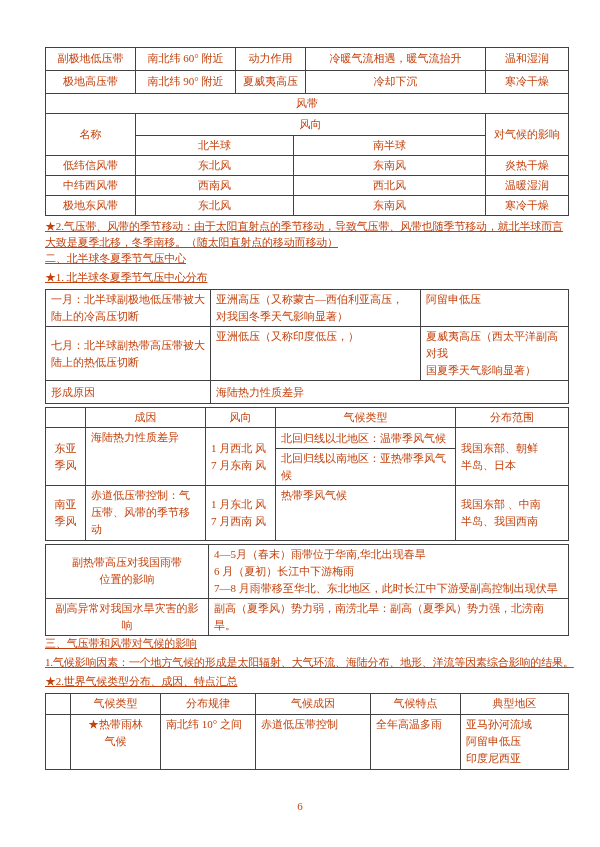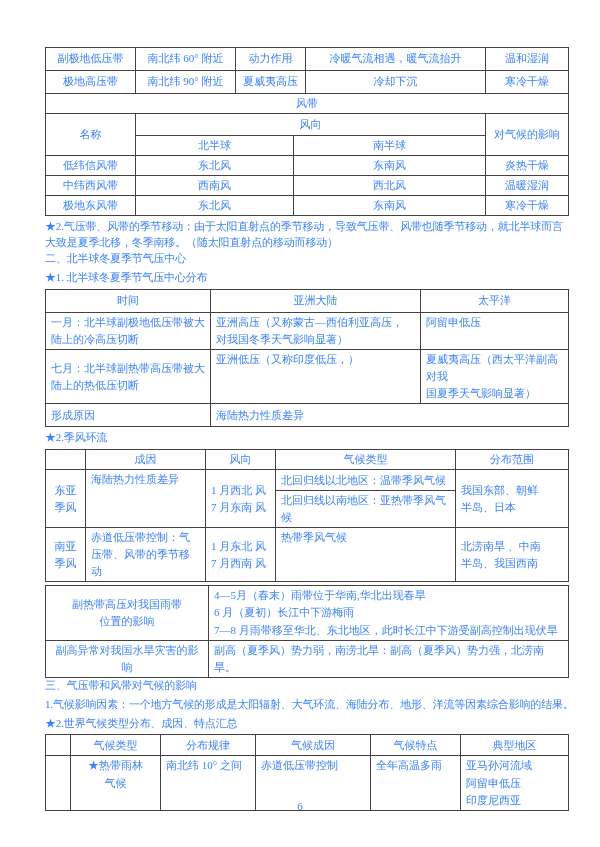--- a/index.html
+++ b/index.html
@@ -1,25 +1,25 @@
 <!DOCTYPE html>
 <html><head>
 <meta charset="utf-8">
 <style>
   html,body{margin:0;padding:0;background:#ffffff;}
   .page{position:relative;width:600px;height:847px;background:#ffffff;overflow:hidden;
-        color:#3b82f6;font-family:"Liberation Serif","DejaVu Serif",serif;}
+        color:#c2410c;font-family:"Liberation Serif","DejaVu Serif",serif;}
   .content{position:absolute;left:45px;top:47px;width:523px;}
   table{border-collapse:collapse;width:523px;table-layout:fixed;}
   td{border:1px solid #424242;font-size:11px;padding:1px 5px;vertical-align:middle;
      line-height:1.55;overflow:hidden;}
   .c{text-align:center;}
   .h22 td{height:20px;}
   .h18 td{height:16px;}
-  .tline{font-size:11px;line-height:1.45;white-space:nowrap;letter-spacing:-0.15px;}
+  .tline{font-size:11px;line-height:1.45;white-space:nowrap;letter-spacing:-0.15px;text-decoration:underline;}
   .gap2{margin-top:3px;}
   .gap4{}
   .pgnum{position:absolute;left:0;right:0;top:800px;text-align:center;font-size:11px;}
 </style>
 </head>
 <body>
 
 <div class="page">
   <div class="content">
 
@@ -88,25 +88,20 @@
     <div class="tline gap4">二、北半球冬夏季节气压中心</div>
     <div class="tline gap2">★1. 北半球冬夏季节气压中心分布</div>
 
     <table class="gap2">
       <colgroup>
         <col style="width:165px">
           <col style="width:210px">
           <col style="width:148px">
       </colgroup>
       <tbody>
-          <tr class="h22">
-        <td class="c">时间</td>
-        <td class="c">亚洲大陆</td>
-        <td class="c">太平洋</td>
-      </tr>
       <tr>
         <td>
           <div>一月：北半球副极地低压带被大</div>
           <div>陆上的冷高压切断</div>
         </td>
         <td>
           <div>亚洲高压（又称蒙古—西伯利亚高压，</div>
           <div>对我国冬季天气影响显著）</div>
         </td>
         <td style="vertical-align:top">阿留申低压</td>
@@ -122,21 +117,20 @@
           <div>国夏季天气影响显著）</div>
         </td>
       </tr>
       <tr class="h22">
         <td>形成原因</td>
         <td colspan="2">海陆热力性质差异</td>
       </tr>
     </tbody>
       </table>
 
-    <div class="tline gap2">★2.季风环流</div>
 
     <table class="gap2">
       <colgroup>
         <col style="width:40px">
           <col style="width:120px">
           <col style="width:70px">
         <col style="width:180px">
           <col style="width:113px">
       </colgroup>
       <tbody>
@@ -174,21 +168,21 @@
         <td>
           <div>赤道低压带控制：气</div>
           <div>压带、风带的季节移动</div>
         </td>
         <td>
           <div>1 月东北 风</div>
           <div>7 月西南 风</div>
         </td>
         <td style="vertical-align:top">热带季风气候</td>
         <td>
-          <div>北涝南旱 、中南</div>
+          <div>我国东部 、中南</div>
           <div>半岛、我国西南</div>
         </td>
       </tr>
     </tbody>
       </table>
 
 
     <table class="gap2">
       <colgroup>
         <col style="width:163px">

